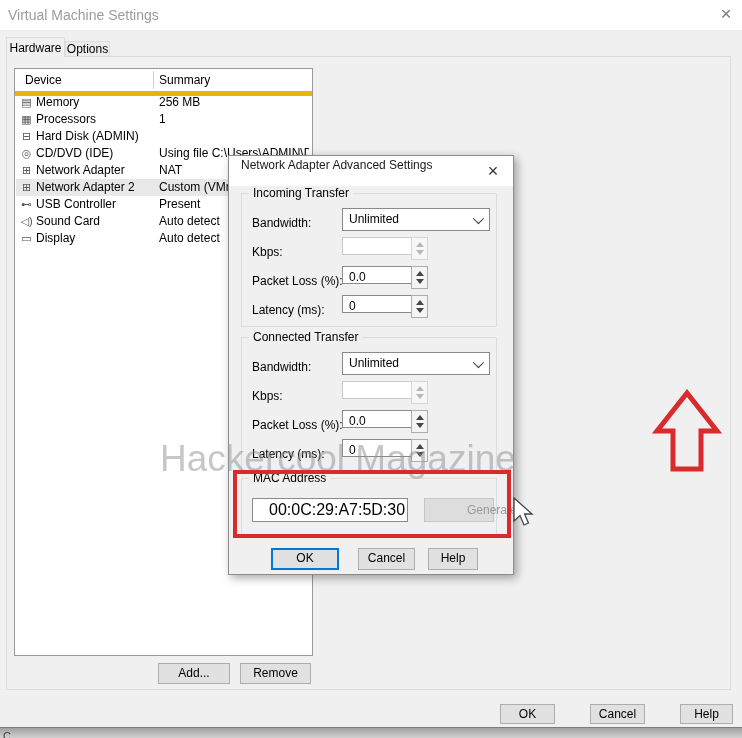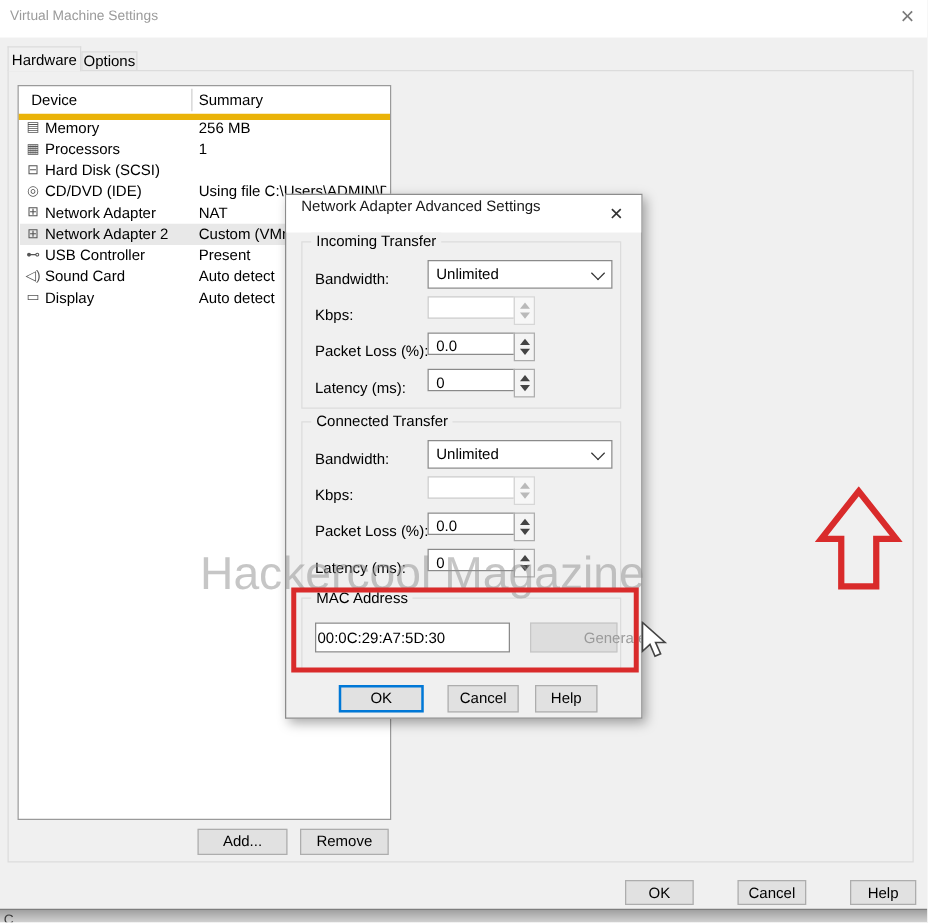--- a/index.html
+++ b/index.html
@@ -2,21 +2,21 @@
 <html><head>
 <meta charset="utf-8">
 <style>
   html,body{margin:0;padding:0;}
   body{font-family:"Liberation Sans","DejaVu Sans",sans-serif;font-size:12px;color:#000;}
   .screen{position:relative;width:742px;height:738px;background:#f0f0f0;overflow:hidden;}
   .abs{position:absolute;}
 
   
   .titlebar{left:0;top:0;width:742px;height:30px;background:#fff;}
-  .title-text{left:8px;top:7px;font-size:11px;color:#9b9b9b;}
+  .title-text{left:8px;top:7px;font-size:14px;color:#9b9b9b;}
   .win-close{left:714px;top:2px;width:24px;height:24px;font-size:19px;color:#7a7a7a;text-align:center;line-height:24px;cursor:default;}
 
   .tab{height:20px;line-height:20px;text-align:center;border:1px solid #dcdcdc;box-sizing:border-box;}
   .tab.active{left:6px;top:37px;width:59px;background:#f0f0f0;border-bottom:none;z-index:3;}
   .tab.inactive{left:65px;top:41px;width:45px;height:16px;line-height:15px;background:#ececec;z-index:1;}
   .tabpage{left:6px;top:56px;width:725px;height:634px;background:#f0f0f0;border:1px solid #dcdcdc;box-sizing:border-box;z-index:2;}
 
   
   .devlist{left:14px;top:68px;width:299px;height:588px;background:#fff;border:1px solid #9a9a9a;box-sizing:border-box;z-index:4;}
   .devlist .hdr{position:absolute;left:0;top:0;width:100%;height:22px;border-bottom:5px solid #eab308;}
@@ -74,21 +74,21 @@
   .frow .combo{position:absolute;left:100px;top:0;width:148px;height:23px;line-height:21px;}
   .spinbox{position:absolute;left:100px;top:0;width:70px;height:18px;background:#fff;border:1px solid #8a8a8a;box-sizing:border-box;line-height:21px;padding-left:6px;}
   .spinbtns{position:absolute;left:169px;top:0;width:17px;height:23px;border:1px solid #adadad;box-sizing:border-box;background:#f4f4f4;}
   .spinbtns i{position:absolute;left:4px;width:0;height:0;border-left:4px solid transparent;border-right:4px solid transparent;}
   .spinbtns .up{top:4px;border-bottom:5px solid #444;}
   .spinbtns .dn{bottom:4px;border-top:5px solid #444;}
   .dis .spinbox{border-color:#c9c9c9;}
   .dis .spinbtns{border-color:#d6d6d6;background:#f7f7f7;}
   .dis .spinbtns .up{border-bottom-color:#b9b9b9;}
   .dis .spinbtns .dn{border-top-color:#b9b9b9;}
-  .mac-input{position:absolute;left:10px;top:19px;width:156px;height:24px;background:#fff;border:1px solid #8a8a8a;box-sizing:border-box;font-family:"Liberation Sans",sans-serif;font-size:12px;padding-left:1px;}
+  .mac-input{position:absolute;left:10px;top:19px;width:156px;height:24px;background:#fff;border:1px solid #8a8a8a;box-sizing:border-box;font-family:"Liberation Sans",sans-serif;font-size:16px;padding-left:16px;}
   .btn-generate{position:absolute;left:182px;top:19px;width:70px;height:24px;line-height:22px;background:#ddd;border:1px solid #c6c6c6;color:#9a9a9a;padding-left:42px;}
   .dlg-ok{left:42px;top:392px;width:68px;height:22px;line-height:17px;border:2px solid #0078d7;}
   .dlg-cancel{left:129px;top:392px;width:57px;height:22px;line-height:19px;}
   .dlg-help{left:199px;top:392px;width:50px;height:22px;line-height:19px;}
   .dlg .btn{position:absolute;}
 
   
   .watermark{left:160px;top:438px;font-size:37px;color:#8f8f8f;opacity:.5;white-space:nowrap;z-index:20;letter-spacing:0;}
   .red-rect{left:233px;top:470px;width:278px;height:68px;border:4px solid #d92b2b;box-sizing:border-box;z-index:30;}
   .red-arrow{left:651px;top:389px;z-index:30;}
@@ -122,21 +122,21 @@
       <span class="nm">Memory</span>
       <span class="sm">256 MB</span>
     </div>
     <div class="drow" style="top:42px">
       <span class="ic">▦</span>
       <span class="nm">Processors</span>
       <span class="sm">1</span>
     </div>
     <div class="drow" style="top:59px">
       <span class="ic">⊟</span>
-      <span class="nm">Hard Disk (SCSI)</span>
+      <span class="nm">Hard Disk (ADMIN)</span>
     </div>
     <div class="drow" style="top:76px">
       <span class="ic">◎</span>
       <span class="nm">CD/DVD (IDE)</span>
       <span class="sm">Using file C:\Users\ADMIN\D...</span>
     </div>
     <div class="drow" style="top:93px">
       <span class="ic">⊞</span>
       <span class="nm">Network Adapter</span>
       <span class="sm">NAT</span>

